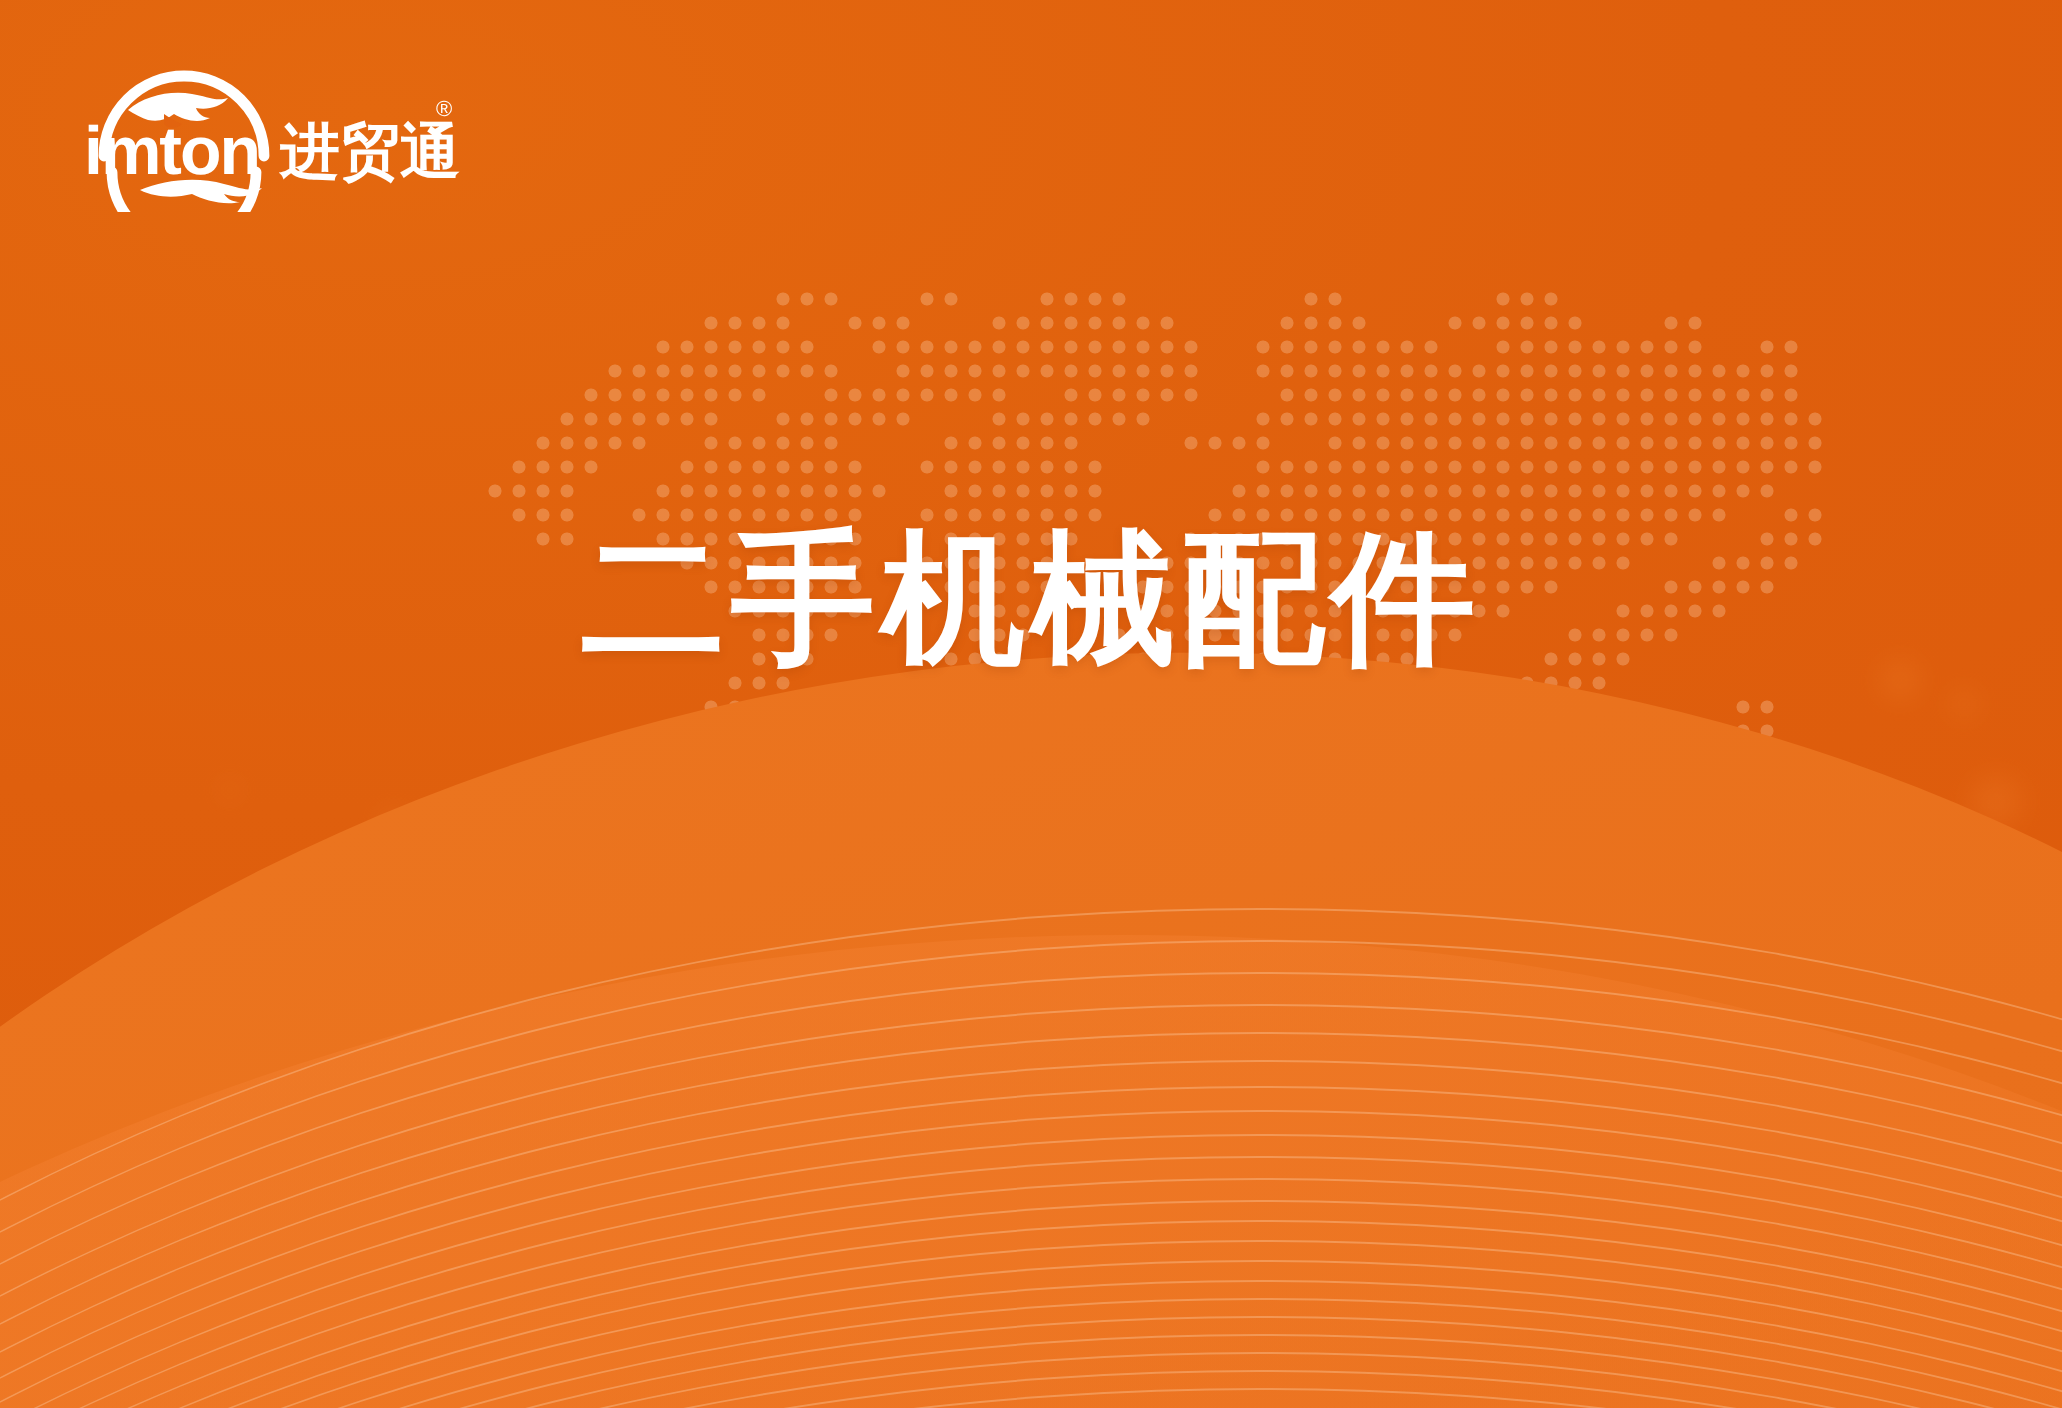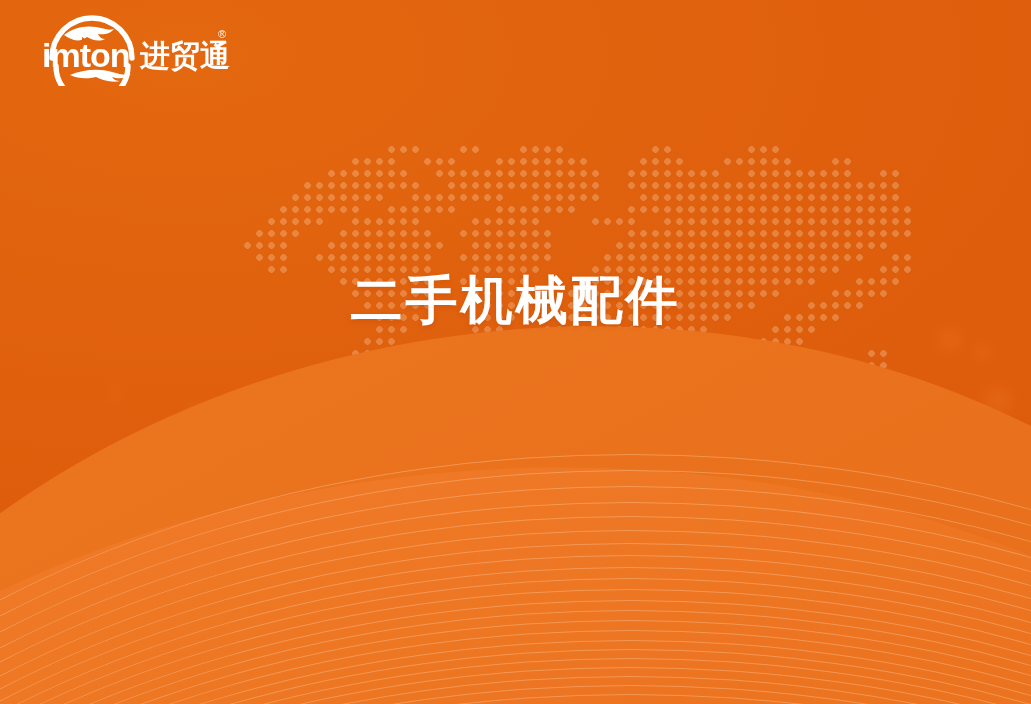--- a/index.html
+++ b/index.html
@@ -96,21 +96,21 @@
     height: 1400px;
     border-radius: 50% 50% 0 0 / 52% 52% 0 0;
     border-top: 1.4px solid rgba(255, 216, 182, .34);
     box-sizing: border-box;
   }
 
   
   .logo {
     position: absolute;
     left: 36px;
-    top: 12px;
+    top: 32px;
     width: 196px;
     height: 74px;
   }
   .logo svg { display: block; }
 
   
   .headline {
     position: absolute;
     left: 0;
     top: 252px;
@@ -120,21 +120,21 @@
   }
   .headline .line1,
   .headline .line2 {
     font-family: "Liberation Sans", "DejaVu Sans", sans-serif;
     font-weight: bold;
     color: #ffffff;
     white-space: nowrap;
     text-shadow: 0 2px 5px rgba(150, 55, 0, .20);
   }
   .headline .line1 {
-    font-size: 52px;
+    font-size: 72px;
     line-height: 96px;
     letter-spacing: 3px;
   }
   .headline .line2 {
     font-size: 76px;
     line-height: 96px;
     letter-spacing: 3px;
     margin-top: 22px;
   }
 </style>

